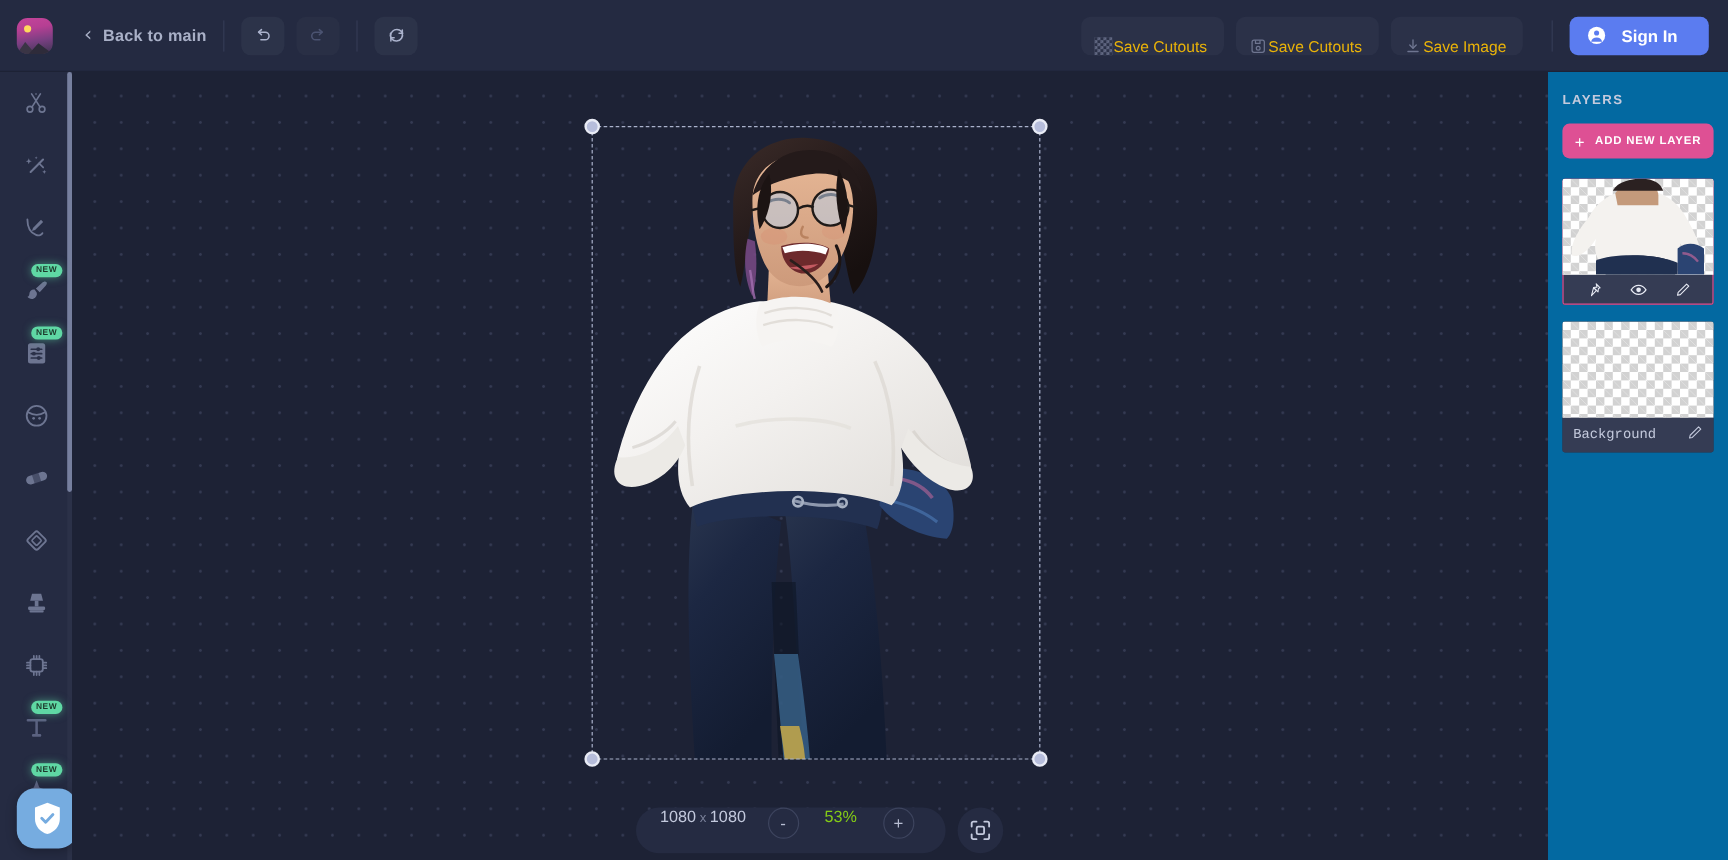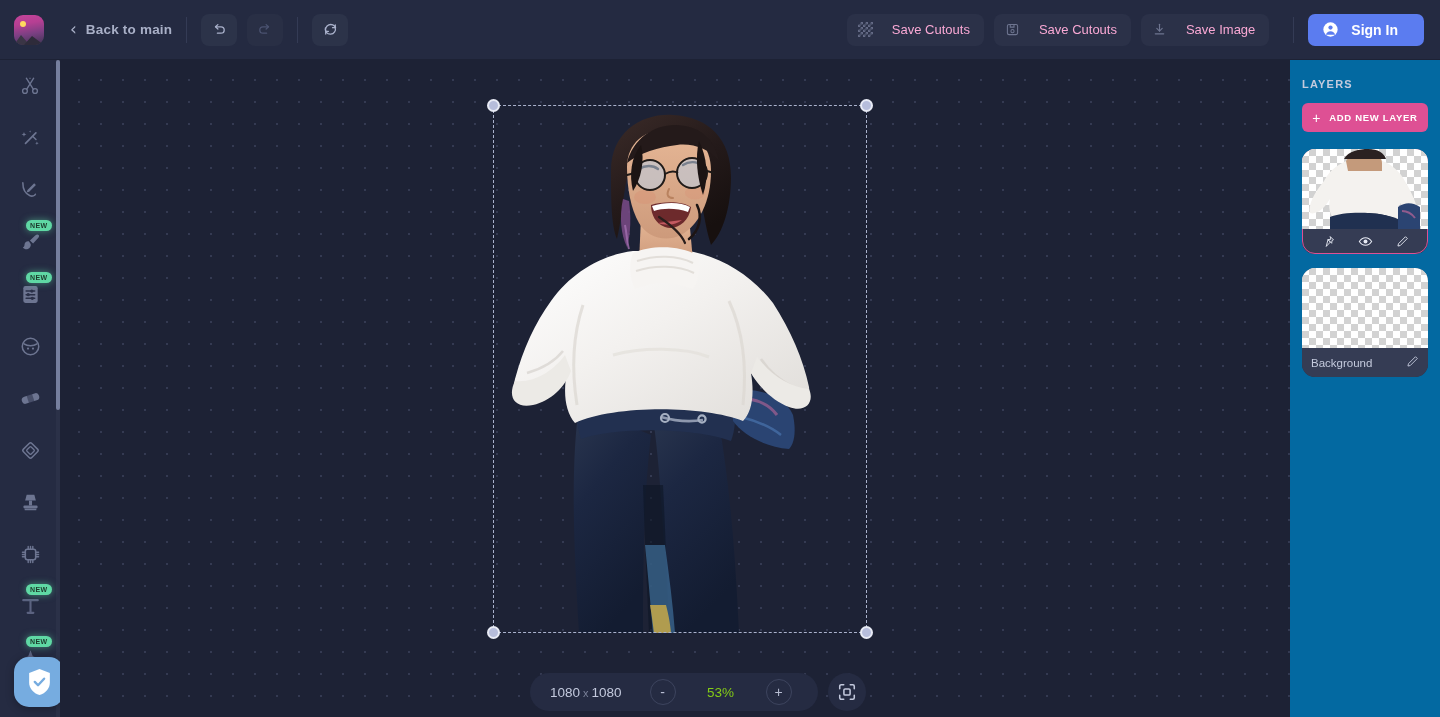--- a/index.html
+++ b/index.html
@@ -52,24 +52,24 @@
     background: #2c3349;
     display: flex; align-items: center; justify-content: center;
     cursor: pointer; flex: 0 0 auto;
   }
   .icon-btn.dim { background: #292f45; }
   .icon-btn svg { display: block; }
   .gap8 { width: 10px; flex: 0 0 auto; }
   .spacer { flex: 1 1 auto; }
 
   .hdr-action {
-    display: flex; align-items: center; gap: 19px;
+    display: flex; align-items: flex-end; gap: 1px;
     height: 32px; padding: 0 14px 0 11px;
     background: #2b3148; border-radius: 8px;
-    color: #f9a8d4; font-size: 13px; font-weight: 500;
+    color: #eab308; font-size: 13px; font-weight: 500;
     cursor: pointer; margin-right: 10px; flex: 0 0 auto;
     white-space: nowrap;
   }
   .signin {
     display: flex; align-items: center; gap: 12px;
     height: 32px; padding: 0 26px 0 14px;
     background: #5b7cf0; border-radius: 7px;
     color: #ffffff; font-size: 14px; font-weight: 600;
     cursor: pointer; flex: 0 0 auto; white-space: nowrap;
   }
@@ -159,24 +159,24 @@
   
   .artwork { position: absolute; left: 433px; top: 45px; width: 374px; height: 528px; }
   .artwork svg { display: block; }
 
   
   .zoombar {
     position: absolute; left: 470px; bottom: 6px;
     display: flex; align-items: center; gap: 10px;
   }
   .zoom-pill {
-    display: flex; align-items: center;
+    display: flex; 
     height: 38px; border-radius: 19px;
     background: #252b42;
-    padding: 0 8px 0 20px; gap: 10px;
+    padding: 0 8px 0 20px; 
   }
   .zoom-dims { color: #c3c9dd; font-size: 13.5px; font-weight: 500; white-space: nowrap; }
   .zoom-dims .x { color: #7a8199; font-size: 11px; margin: 0 3px; }
   .zoom-rnd {
     width: 26px; height: 26px; border-radius: 50%;
     border: 1px solid #3d445e; background: transparent;
     color: #b7bdd2; font-size: 14px; line-height: 1;
     display: flex; align-items: center; justify-content: center;
     cursor: pointer; margin: 0 18px; flex: 0 0 auto;
   }
@@ -202,23 +202,24 @@
   .add-layer {
     height: 29px; border-radius: 6px;
     background: #de5094;
     display: flex; align-items: center; justify-content: center; gap: 8px;
     color: #fff; font-size: 9.5px; font-weight: 700; letter-spacing: .7px;
     cursor: pointer; margin-bottom: 17px;
   }
   .add-layer .plus { font-size: 14px; font-weight: 400; line-height: 1; }
 
   .layer-card {
-    border-radius: 13px; overflow: hidden;
+    border-radius: 2px; overflow: hidden;
     background: #2c3349; margin-bottom: 14px;
     cursor: pointer;
+    font-family: Liberation Mono, monospace;
   }
   .layer-card.active { outline: 1.5px solid #de5094; outline-offset: -1.5px; }
   .layer-thumb {
     position: relative;
     height: 80px;
     background-color: #ffffff;
     background-image:
       linear-gradient(45deg, #d2d2d2 25%, transparent 25%, transparent 75%, #d2d2d2 75%),
       linear-gradient(45deg, #d2d2d2 25%, transparent 25%, transparent 75%, #d2d2d2 75%);
     background-size: 14px 14px;

